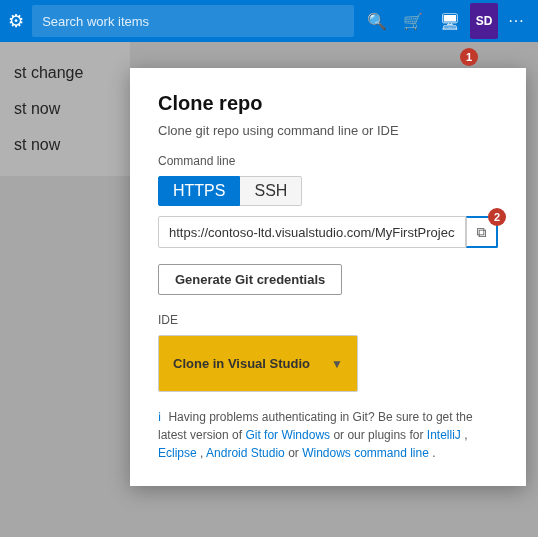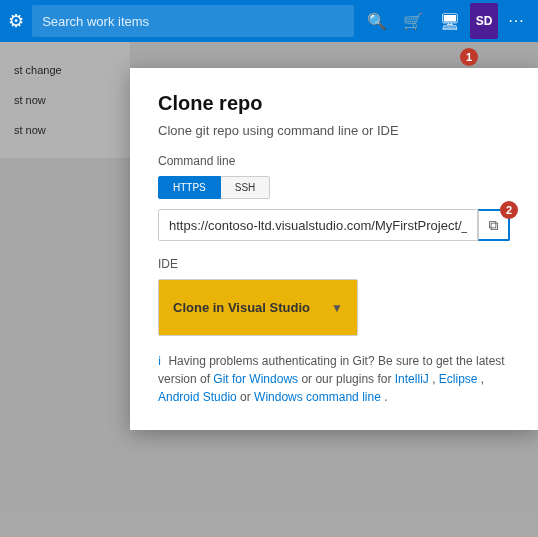--- a/index.html
+++ b/index.html
@@ -93,42 +93,42 @@
       top: 42px;
       left: 0;
       width: 130px;
       background: #fff;
       padding: 20px 10px;
       display: flex;
       flex-direction: column;
       gap: 14px;
     }
     .bg-item {
-      font-size: 11px;
+      font-size: 16px;
       color: #333;
       padding: 2px 4px;
     }
 
     
     .overlay {
       position: absolute;
       top: 42px;
       left: 0;
       right: 0;
       bottom: 0;
       background: rgba(0,0,0,0.3);
       z-index: 5;
     }
 
     
     .clone-panel {
       position: absolute;
       top: 68px;
       left: 130px;
-      right: 0;
+      right: 12px;
       background: white;
       box-shadow: 0 4px 20px rgba(0,0,0,0.3);
       padding: 24px 28px;
       z-index: 20;
     }
     .panel-title {
       font-size: 20px;
       font-weight: 600;
       color: #111;
       margin-bottom: 8px;
@@ -142,21 +142,21 @@
       font-size: 12px;
       color: #555;
       margin-bottom: 8px;
     }
     .tab-row {
       display: flex;
       margin-bottom: 10px;
     }
     .tab-btn {
       padding: 5px 14px;
-      font-size: 10px;
+      font-size: 16px;
       cursor: pointer;
       border: 1px solid #ccc;
       background: #f5f5f5;
       color: #333;
     }
     .tab-btn.active {
       background: #0078d4;
       color: white;
       border-color: #0078d4;
     }
@@ -320,20 +320,21 @@
   </div>
 
   <div class="url-row">
     <input class="url-input" type="text" readonly="" value="https://contoso-ltd.visualstudio.com/MyFirstProject/_git" style="">
     <button class="copy-btn">
       <span>⧉</span>
       <span class="step-badge-2">2</span>
     </button>
   </div>
 
+  <button class="gen-creds-btn">Generate Git credentials</button>
 
   <div class="ide-label">IDE</div>
 
   <div class="ide-dropdown">
     <span>Clone in Visual Studio</span>
     <span class="chevron">▼</span>
   </div>
 
   <div class="info-text">
     <span class="info-icon">ℹ</span>

